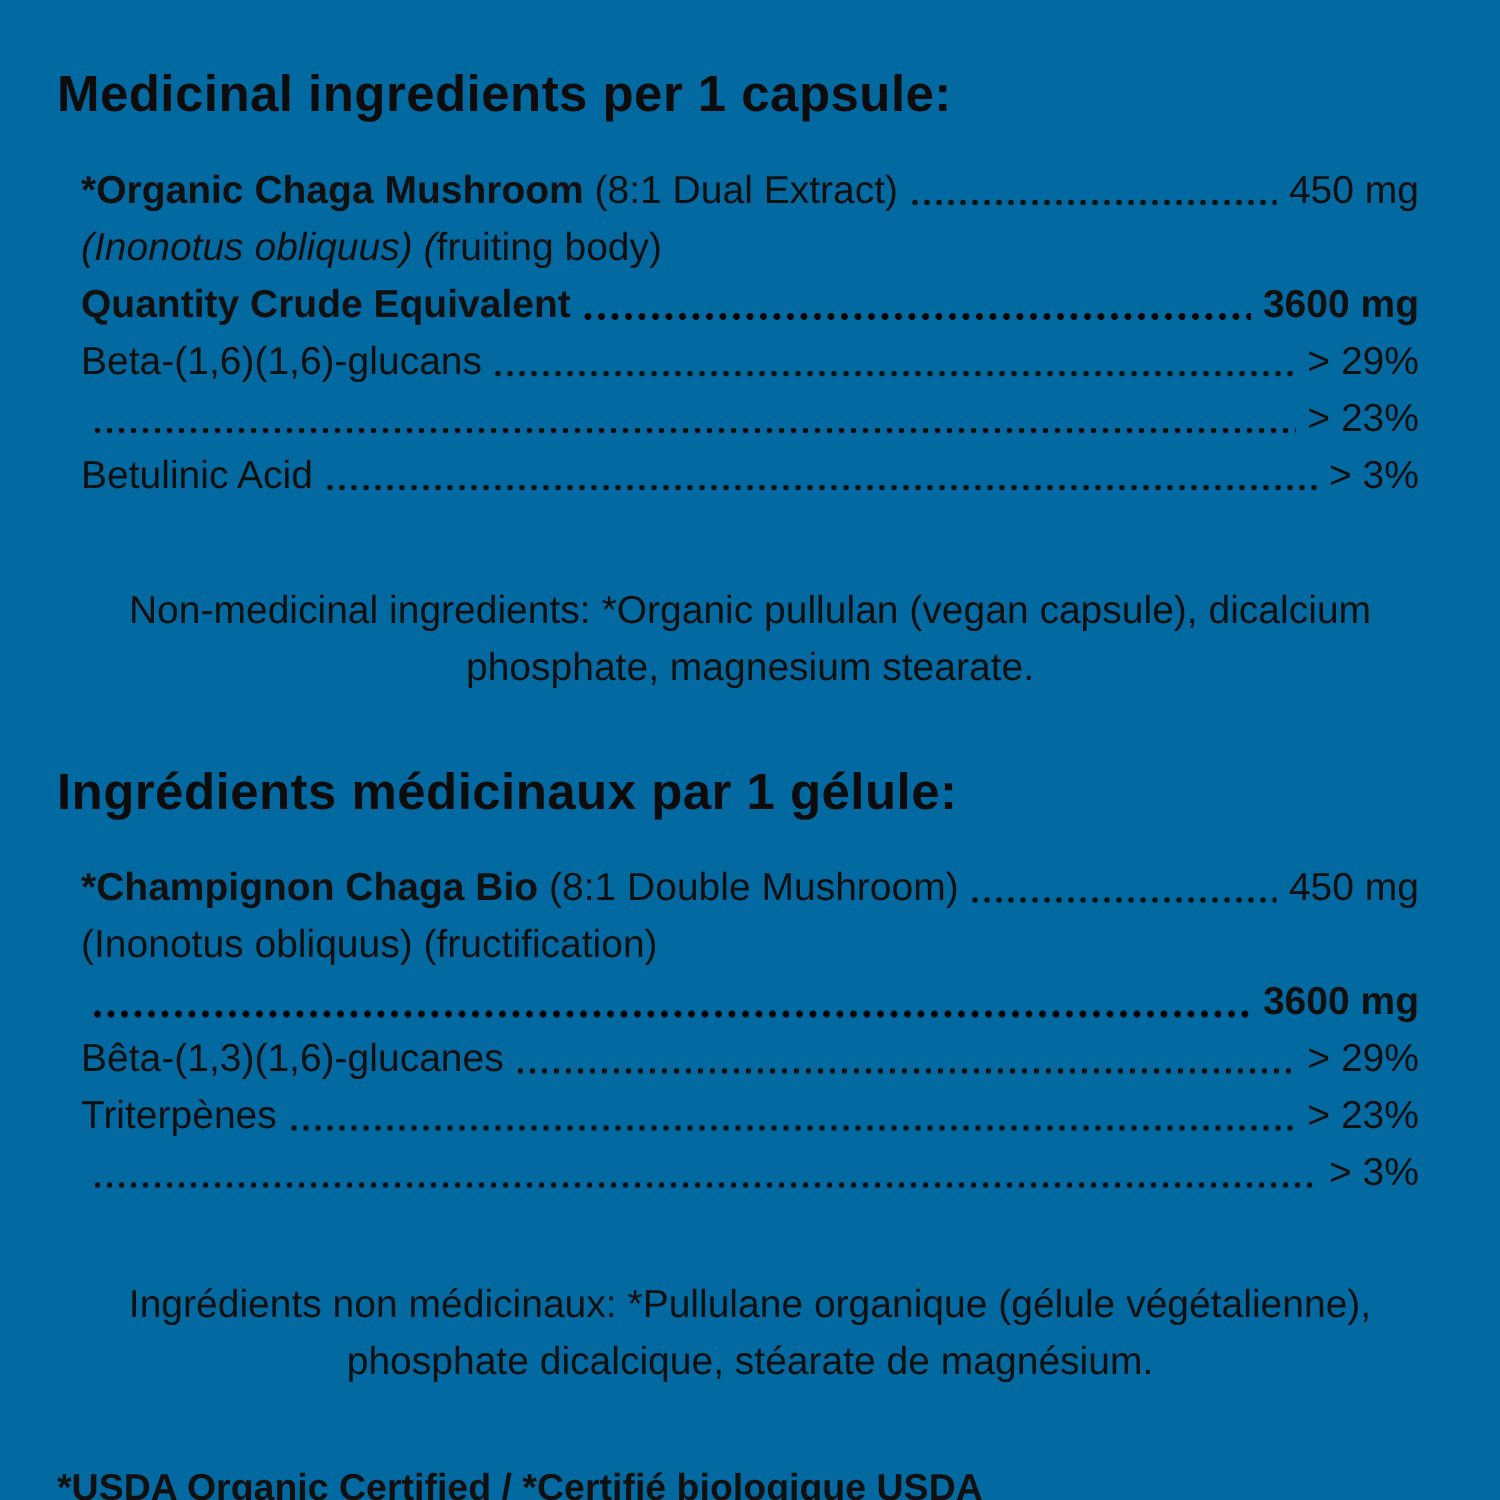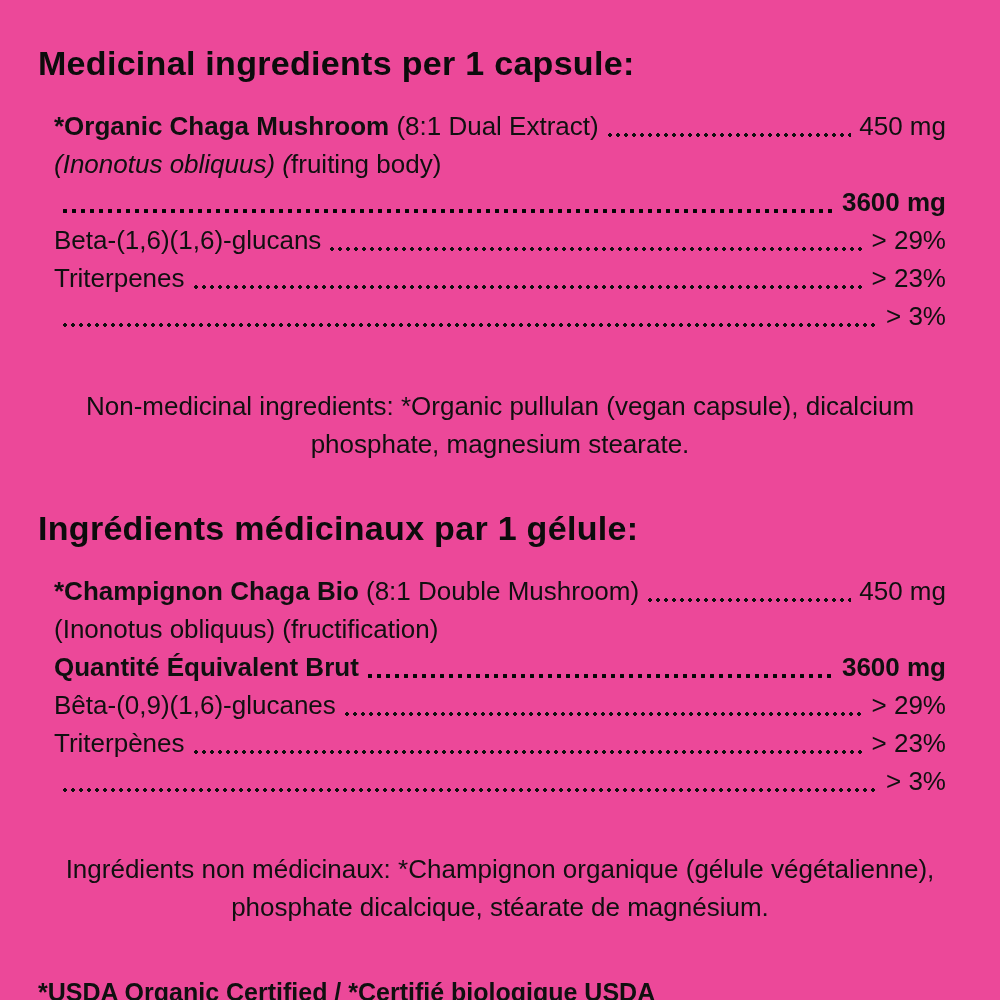--- a/index.html
+++ b/index.html
@@ -4,21 +4,21 @@
 <style>
   html, body {
     margin: 0;
     padding: 0;
     background: #ffffff;
   }
   .page {
     width: 1000px;
     height: 1000px;
     box-sizing: border-box;
-    background: #ec4899;
+    background: #0369a1;
     color: #101010;
     font-family: "Liberation Sans", "DejaVu Sans", sans-serif;
     padding: 44px 38px 0 38px;
     overflow: hidden;
   }
   .inner { width: 924px; }
 
   h1.heading {
     font-size: 34px;
     font-weight: 800;
@@ -83,69 +83,69 @@
     <h1 class="heading">Medicinal ingredients per 1 capsule:</h1>
 
     <div class="rows-block">
       <div class="row">
         <span class="name"><b>*Organic Chaga Mushroom</b><span> (8:1 Dual Extract)</span></span>
         <span class="leader"></span>
         <span class="val">450 mg</span>
       </div>
       <div class="subline"><i>(Inonotus obliquus) (</i><span>fruiting body)</span></div>
       <div class="row bold">
+        <span class="name">Quantity Crude Equivalent</span>
         <span class="leader"></span>
         <span class="val">3600 mg</span>
       </div>
       <div class="row">
         <span class="name">Beta-(1,6)(1,6)-glucans</span>
         <span class="leader"></span>
         <span class="val">&gt; 29%</span>
       </div>
       <div class="row">
-        <span class="name">Triterpenes</span>
         <span class="leader"></span>
         <span class="val">&gt; 23%</span>
       </div>
       <div class="row">
+        <span class="name">Betulinic Acid</span>
         <span class="leader"></span>
         <span class="val">&gt; 3%</span>
       </div>
     </div>
 
     <p class="para">Non-medicinal ingredients: *Organic pullulan (vegan capsule), dicalcium phosphate, magnesium stearate.</p>
 
     <h1 class="heading heading2">Ingrédients médicinaux par 1 gélule:</h1>
 
     <div class="rows-block">
       <div class="row">
         <span class="name"><b>*Champignon Chaga Bio</b><span> (8:1 Double Mushroom)</span></span>
         <span class="leader"></span>
         <span class="val">450 mg</span>
       </div>
       <div class="subline">(Inonotus obliquus) (fructification)</div>
       <div class="row bold">
-        <span class="name">Quantité Équivalent Brut</span>
         <span class="leader"></span>
         <span class="val">3600 mg</span>
       </div>
       <div class="row">
-        <span class="name">Bêta-(0,9)(1,6)-glucanes</span>
+        <span class="name">Bêta-(1,3)(1,6)-glucanes</span>
         <span class="leader"></span>
         <span class="val">&gt; 29%</span>
       </div>
       <div class="row">
         <span class="name">Triterpènes</span>
         <span class="leader"></span>
         <span class="val">&gt; 23%</span>
       </div>
       <div class="row">
         <span class="leader"></span>
         <span class="val">&gt; 3%</span>
       </div>
     </div>
 
-    <p class="para para-fr">Ingrédients non médicinaux: *Champignon organique (gélule végétalienne), phosphate dicalcique, stéarate de magnésium.</p>
+    <p class="para para-fr">Ingrédients non médicinaux: *Pullulane organique (gélule végétalienne), phosphate dicalcique, stéarate de magnésium.</p>
 
     <p class="footer">*USDA Organic Certified / *Certifié biologique USDA</p>
 
   </div>
 </div>
 
 </body></html>

